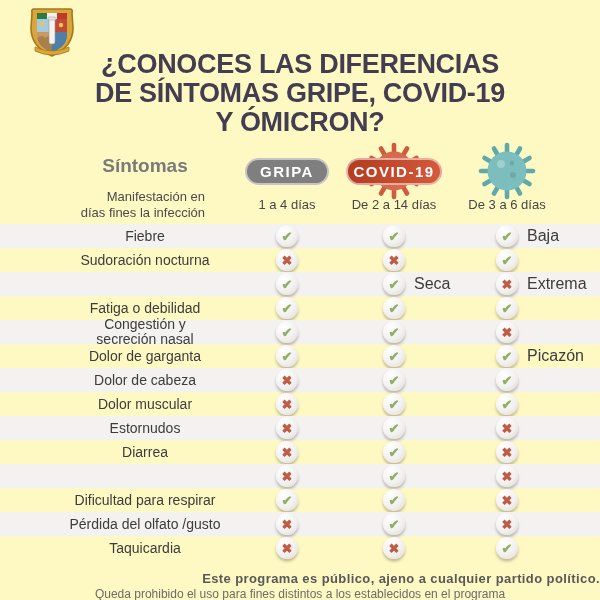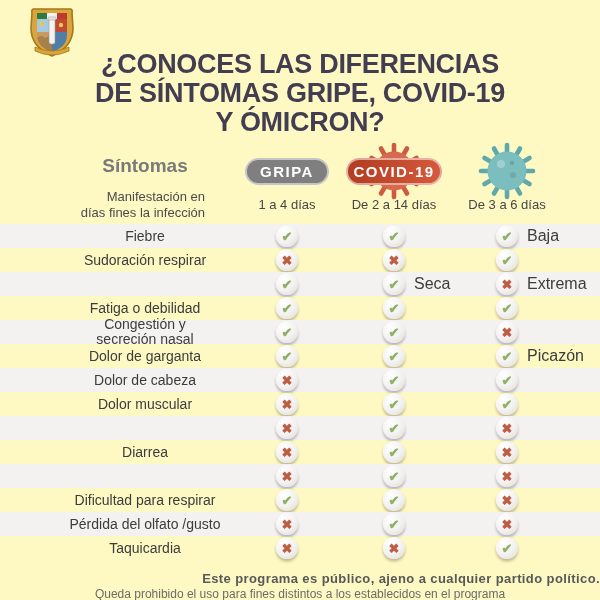--- a/index.html
+++ b/index.html
@@ -148,21 +148,21 @@
         </div>
         <div class="t-cell" style="left: 383px;">
           <span class="mark check">✔</span>
         </div>
         <div class="t-cell" style="left: 496px;">
           <span class="mark check">✔</span>
           <span class="note">Baja</span>
         </div>
       </div>
       <div class="t-row">
-        <div class="t-label">Sudoración respirar</div>
+        <div class="t-label">Sudoración nocturna</div>
         <div class="t-cell" style="left: 276px;">
           <span class="mark cross">✖</span>
         </div>
         <div class="t-cell" style="left: 383px;">
           <span class="mark cross">✖</span>
         </div>
         <div class="t-cell" style="left: 496px;">
           <span class="mark check">✔</span>
         </div>
       </div>
@@ -235,20 +235,21 @@
           <span class="mark cross">✖</span>
         </div>
         <div class="t-cell" style="left: 383px;">
           <span class="mark check">✔</span>
         </div>
         <div class="t-cell" style="left: 496px;">
           <span class="mark check">✔</span>
         </div>
       </div>
       <div class="t-row shaded">
+        <div class="t-label">Estornudos</div>
         <div class="t-cell" style="left: 276px;">
           <span class="mark cross">✖</span>
         </div>
         <div class="t-cell" style="left: 383px;">
           <span class="mark check">✔</span>
         </div>
         <div class="t-cell" style="left: 496px;">
           <span class="mark cross">✖</span>
         </div>
       </div>

